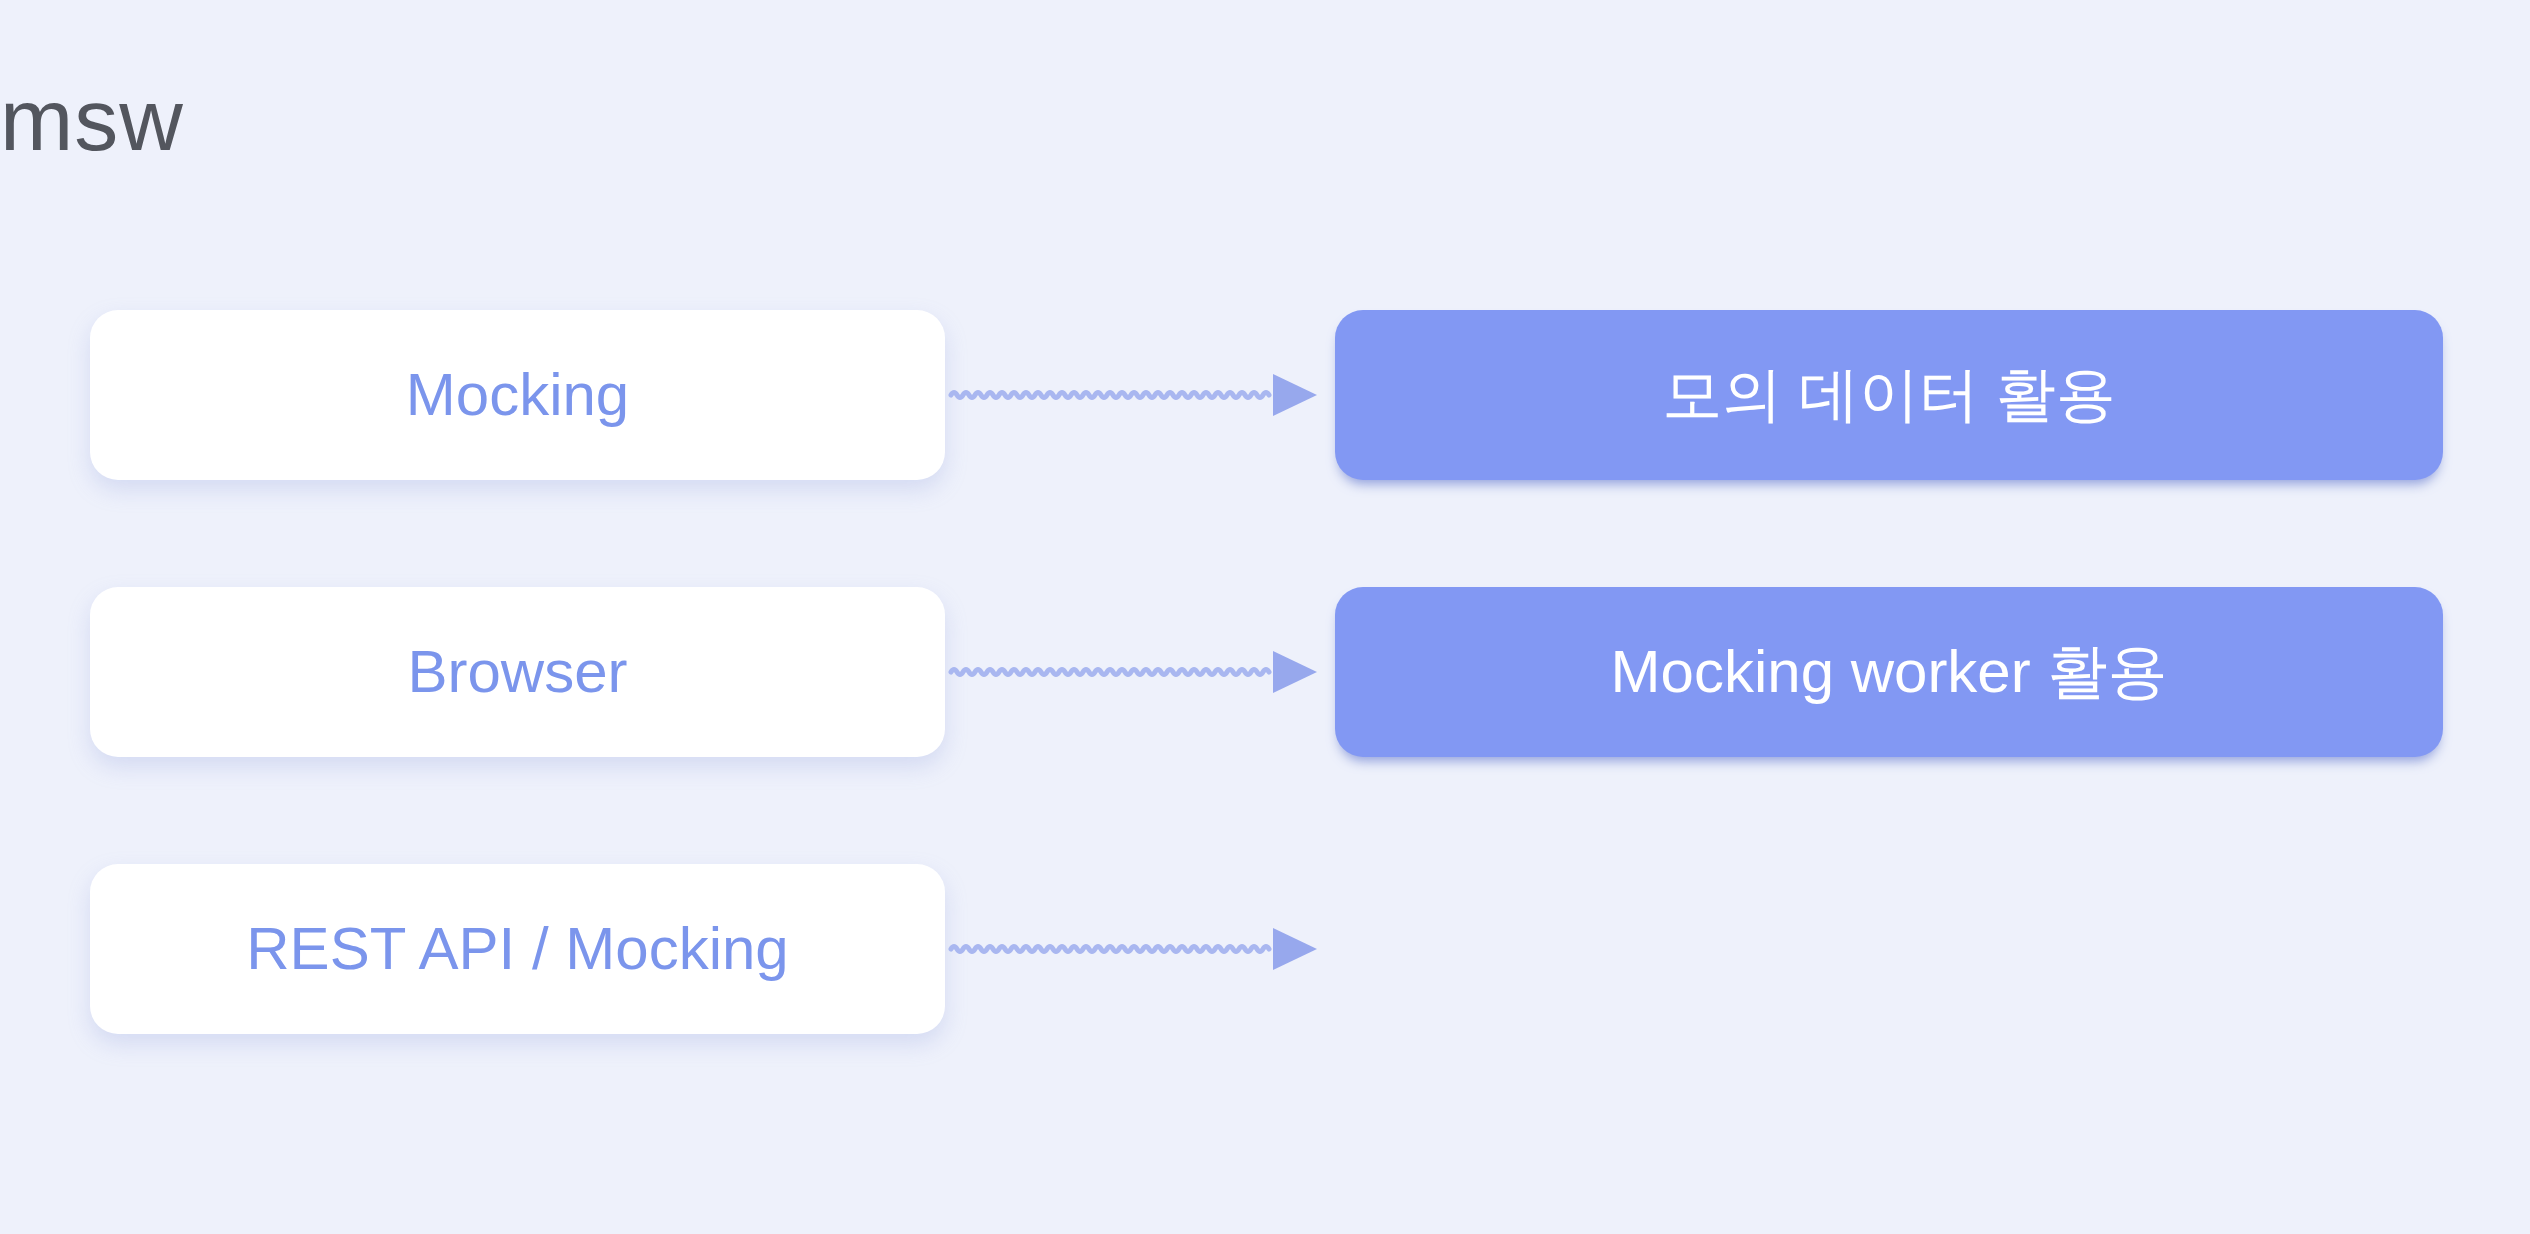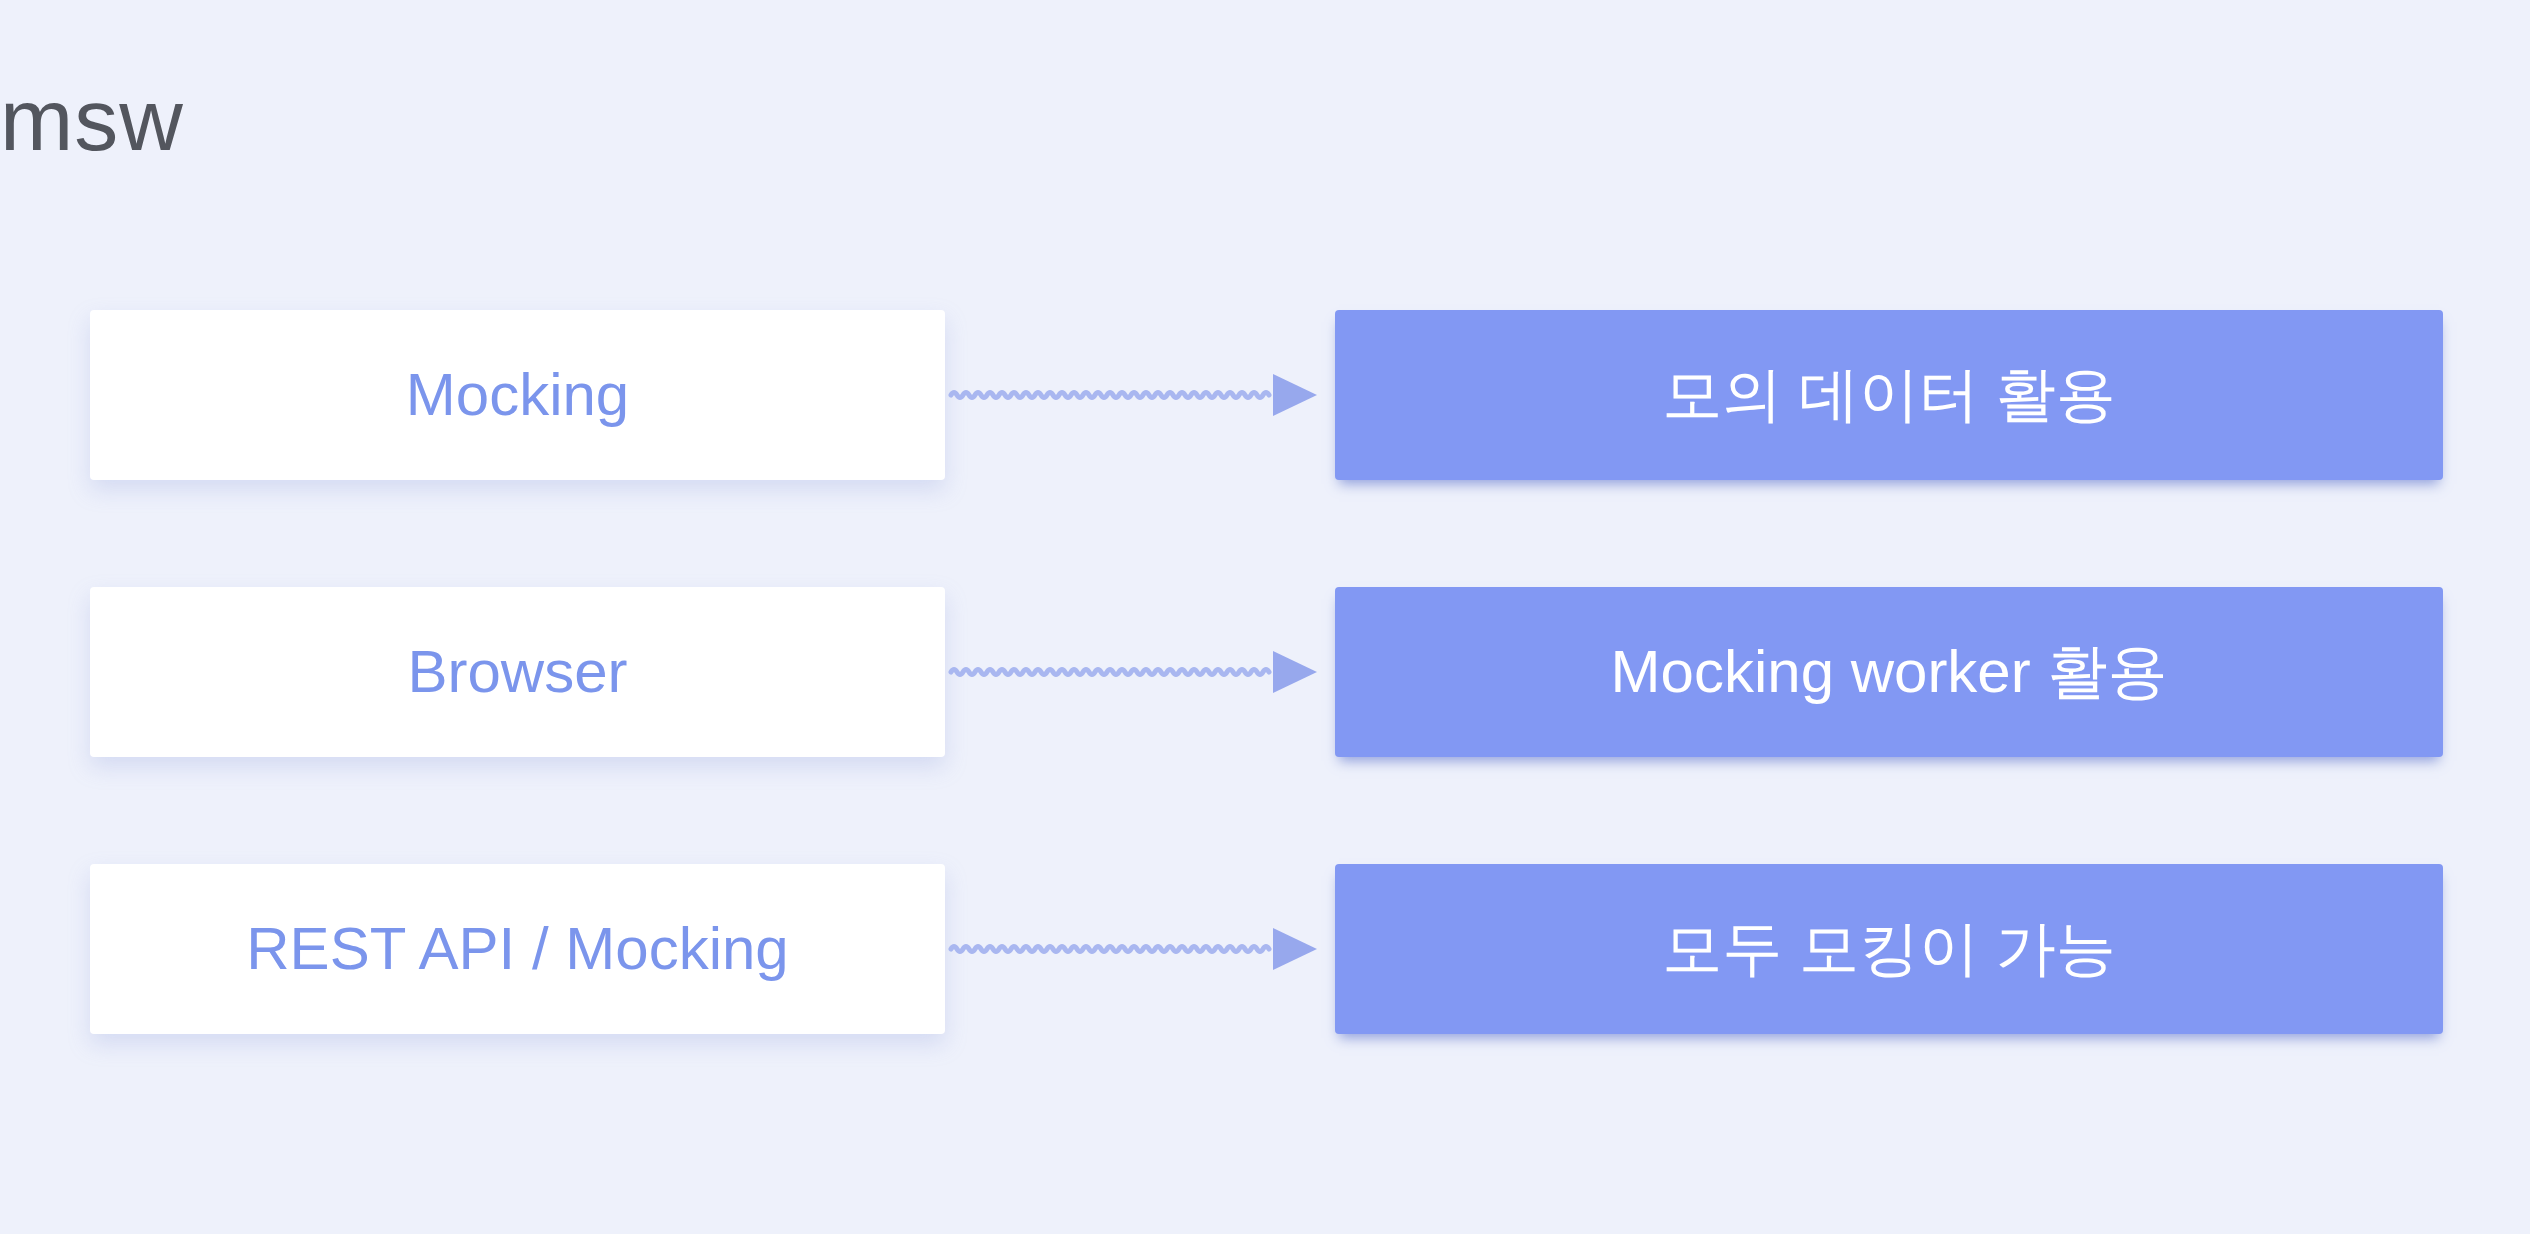--- a/index.html
+++ b/index.html
@@ -39,21 +39,21 @@
   }
   .diagram-row {
     display: grid;
     grid-template-columns: 855px 390px 1108px;
     margin-left: 90px;
     margin-right: 87px;
     height: 170px;
   }
   .card {
     height: 170px;
-    border-radius: 4px;
+    border-radius: 28px;
     display: flex;
     align-items: center;
     justify-content: center;
     font-size: 60px;
     line-height: 1;
   }
   .card-source {
     background: var(--card-white);
     color: var(--source-text);
     box-shadow: 0 10px 22px rgba(148, 163, 222, 0.28);
@@ -112,19 +112,16 @@
     <div class="diagram-row">
       <div class="card card-source">
         <span>REST API / Mocking</span>
       </div>
       <div class="arrow-cell">
         <svg width="390" height="60" viewBox="0 0 390 60" aria-hidden="true">
           <path class="squiggle" fill="none" stroke="var(--arrow-line)" stroke-width="5" stroke-linecap="round" d="M6 30 q3 -5 6 0 q3 5 6 0 q3 -5 6 0 q3 5 6 0 q3 -5 6 0 q3 5 6 0 q3 -5 6 0 q3 5 6 0 q3 -5 6 0 q3 5 6 0 q3 -5 6 0 q3 5 6 0 q3 -5 6 0 q3 5 6 0 q3 -5 6 0 q3 5 6 0 q3 -5 6 0 q3 5 6 0 q3 -5 6 0 q3 5 6 0 q3 -5 6 0 q3 5 6 0 q3 -5 6 0 q3 5 6 0 q3 -5 6 0 q3 5 6 0 q3 -5 6 0 q3 5 6 0 q3 -5 6 0 q3 5 6 0 q3 -5 6 0 q3 5 6 0 q3 -5 6 0 q3 5 6 0 q3 -5 6 0 q3 5 6 0 q3 -5 6 0 q3 5 6 0 q3 -5 6 0 q3 5 6 0 q3 -5 6 0 q3 5 6 0 q3 -5 6 0 q3 5 6 0 q3 -5 6 0 q3 5 6 0 q3 -5 6 0 q3 5 6 0 q3 -5 6 0 q3 5 6 0 q3 -5 6 0 q3 5 6 0 q3 -5 6 0"></path>
           <polygon points="328,9 328,51 372,30" fill="var(--arrow-head)"></polygon>
         </svg>
       </div>
-      <div class="card card-target">
-        <span>모두 모킹이 가능</span>
-      </div>
     </div>
 
   </div>
 </div>
 
 </body></html>

